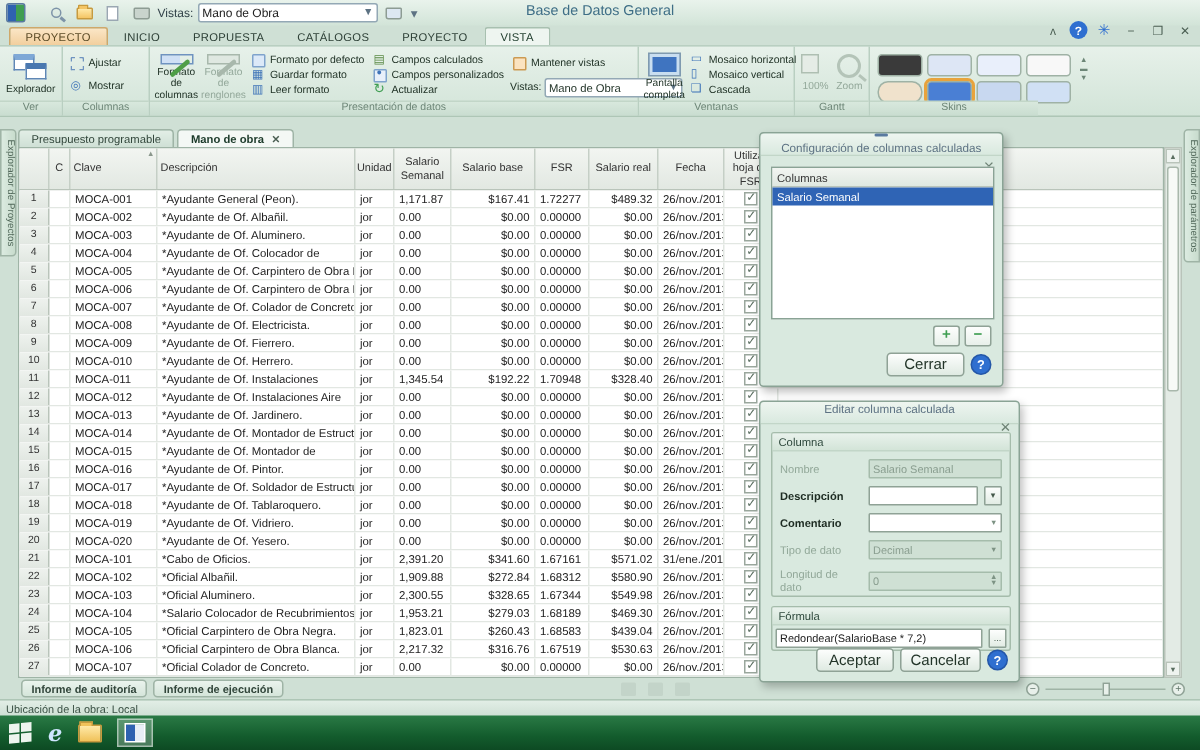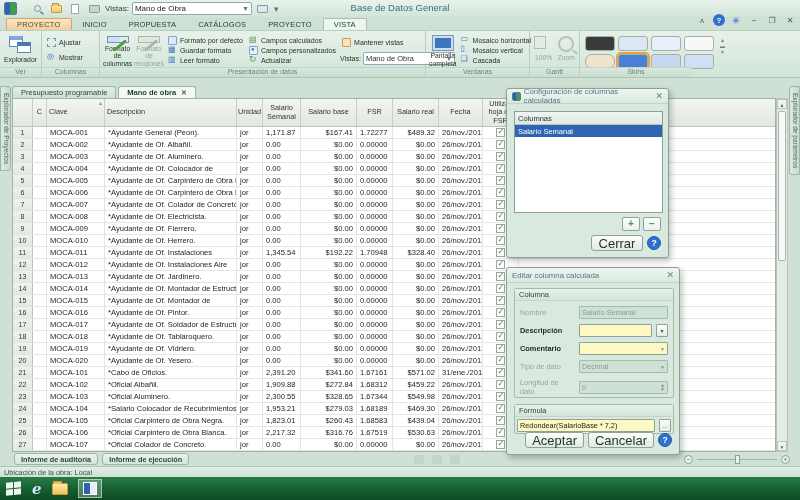--- a/index.html
+++ b/index.html
@@ -119,42 +119,42 @@
   .zc{ width:9px; height:9px; border-radius:50%; border:1px solid #8fa296; color:#60756a; font-size:7px; line-height:7px; text-align:center; background:#e8f0ea;}
   .ztrack{ width:80px; height:1px; background:#9fb4a6; position:relative; }
   .zthumb{ position:absolute; left:38px; top:-4px; width:5px; height:9px; background:#e8f0ea; border:1px solid #8fa296; }
   .ghosticons{ display:flex; gap:8px; margin-left:auto; opacity:.5; }
   .ghosticons .gi{ width:10px; height:9px; background:#b9c9be; border-radius:1px; }
   .statusbar{ position:absolute; left:0; top:466px; width:800px; height:11px; background:linear-gradient(#e2eee6,#cfe0d5);
     border-top:1px solid #aec6b6; font-size:7.3px; color:#3c5246; display:flex; align-items:center; padding-left:4px; }
   
   .dlg{ position:absolute; background:#d9e9df; border:1px solid #8aa395; border-radius:3px; box-shadow:2px 3px 6px rgba(0,0,0,.25); z-index:10; }
   .dlg .dtitle{ height:15px; display:flex; align-items:center; gap:3px; padding:0 5px; font-size:7.8px; color:#5d7283;
-    background:linear-gradient(#eef5f0,#d9e9df); border-bottom:1px solid #c2d6c8; border-radius:3px 3px 0 0;}
+    background:linear-gradient(#eef5f0,#d9e9df); border-bottom:1px solid #c2d6c8; border-radius:3px 3px 0 0;flex-direction:column;}
   .dlg .dtitle .dx{ margin-left:auto; color:#6d8274; font-size:9px; }
   .dlg1{ left:506px; top:88px; width:163px; height:170px; }
   .listbox{ position:absolute; left:7px; top:22px; width:149px; height:102px; background:#fff; border:1px solid #8aa395; }
   .listhead{ height:13px; background:linear-gradient(#f2f5f1,#dfe8e1); border-bottom:1px solid #b9c4ba; font-size:7.5px; display:flex; align-items:center; padding:0 3px; color:#333;}
   .listitem{ height:12px; font-size:7.5px; display:flex; align-items:center; padding:0 3px; }
   .listitem.sel{ background:#2f64b5; color:#fff; }
   .plusminus{ position:absolute; right:7px; top:128px; display:flex; gap:3px; }
   .pm{ width:18px; height:14px; background:linear-gradient(#fdfefd,#e8f0ea); border:1px solid #8fa296; border-radius:2px;
     font-size:10px; color:#3f9e52; line-height:12px; text-align:center; font-weight:bold; }
   .dlgbtns{ position:absolute; right:7px; bottom:6px; display:flex; gap:4px; align-items:center; }
   .btn{ min-width:52px; height:16px; background:linear-gradient(#fdfefd,#dfeae2); border:1px solid #8fa296; border-radius:3px;
-    font-size:13px; color:#223428; display:flex; align-items:center; justify-content:center; padding:0 6px;}
+    font-size:10px; color:#223428; display:flex; align-items:center; justify-content:center; padding:0 6px;}
   .helpbtn{ width:14px; height:14px; min-width:14px; border-radius:50%; background:#2f6fd0; border:1px solid #2457a8; color:#fff; font-weight:bold; font-size:8.5px; display:flex; align-items:center; justify-content:center;}
   .dlg2{ left:506px; top:267px; width:174px; height:188px; }
   .groupbox{ position:absolute; left:7px; background:#d9e9df; border:1px solid #a5bcab; border-radius:2px; }
   .groupbox .ghdr{ height:12px; background:linear-gradient(#e9f2ec,#d3e4d8); border-bottom:1px solid #c2d6c8; font-size:7.5px; display:flex; align-items:center; padding:0 4px; color:#2c463a;}
   .frow{ display:flex; align-items:center; gap:4px; padding:0 5px; margin-top:5px; }
   .frow .flabel{ width:55px; font-size:7.4px; color:#1d2b22; }
   .frow .flabel.dis{ color:#92a899; }
   .frow .flabel.b{ font-weight:bold; }
-  .field{ flex:1; height:13px; border:1px solid #8fa296; background:#fef9c3; font-size:7.3px; display:flex; align-items:center; padding:0 2px; border-radius:1px;}
+  .field{ flex:1; height:13px; border:1px solid #8fa296; background:#ffffff; font-size:7.3px; display:flex; align-items:center; padding:0 2px; border-radius:1px;}
   .field.dis{ background:#cfe0d4; color:#8a9e90; border-color:#a5bcab; }
   .field .spin{ margin-left:auto; color:#7d9384; font-size:5px; line-height:4px; }
   .mini{ width:12px; height:13px; background:linear-gradient(#fdfefd,#e2ece4); border:1px solid #8fa296; border-radius:1px; font-size:6px; color:#44584a; text-align:center; line-height:12px;}
   .field.right{ justify-content:flex-end; }
   
   .taskbar{ position:absolute; left:0; top:477px; width:800px; height:23px;
     background:linear-gradient(#2a7a45,#135c2d 60%,#0d4a23); display:flex; align-items:center; padding:0 6px; gap:10px; }
   .startbtn{ width:16px; height:14px; display:grid; grid-template-columns:7px 7px; grid-auto-rows:6px; gap:1px; transform:skewY(-6deg); }
   .startbtn div{ background:#eef5ef; }
   .tb-ie{ color:#cfe6ff; font-size:15px; font-style:italic; font-weight:bold; font-family:"DejaVu Serif",serif; line-height:14px;}
@@ -722,21 +722,21 @@
   </div>
       <div class="grow">
     <div class="gc num col-n">22</div>
     <div class="gc col-c"></div>
     <div class="gc col-clave">MOCA-102</div>
     <div class="gc col-desc">*Oficial Albañil.</div>
     <div class="gc col-uni">jor</div>
     <div class="gc col-sem">1,909.88</div>
     <div class="gc col-base right">$272.84</div>
     <div class="gc col-fsr">1.68312</div>
-    <div class="gc col-real right">$459.22</div>
+    <div class="gc col-real right">$580.90</div>
     <div class="gc col-fecha">26/nov./2013</div>
     <div class="gc col-chk center">
           <span class="cb checked"></span>
         </div>
     <div class="gc col-fill" style="border-right:none;"></div>
   </div>
       <div class="grow">
     <div class="gc num col-n">23</div>
     <div class="gc col-c"></div>
     <div class="gc col-clave">MOCA-103</div>

